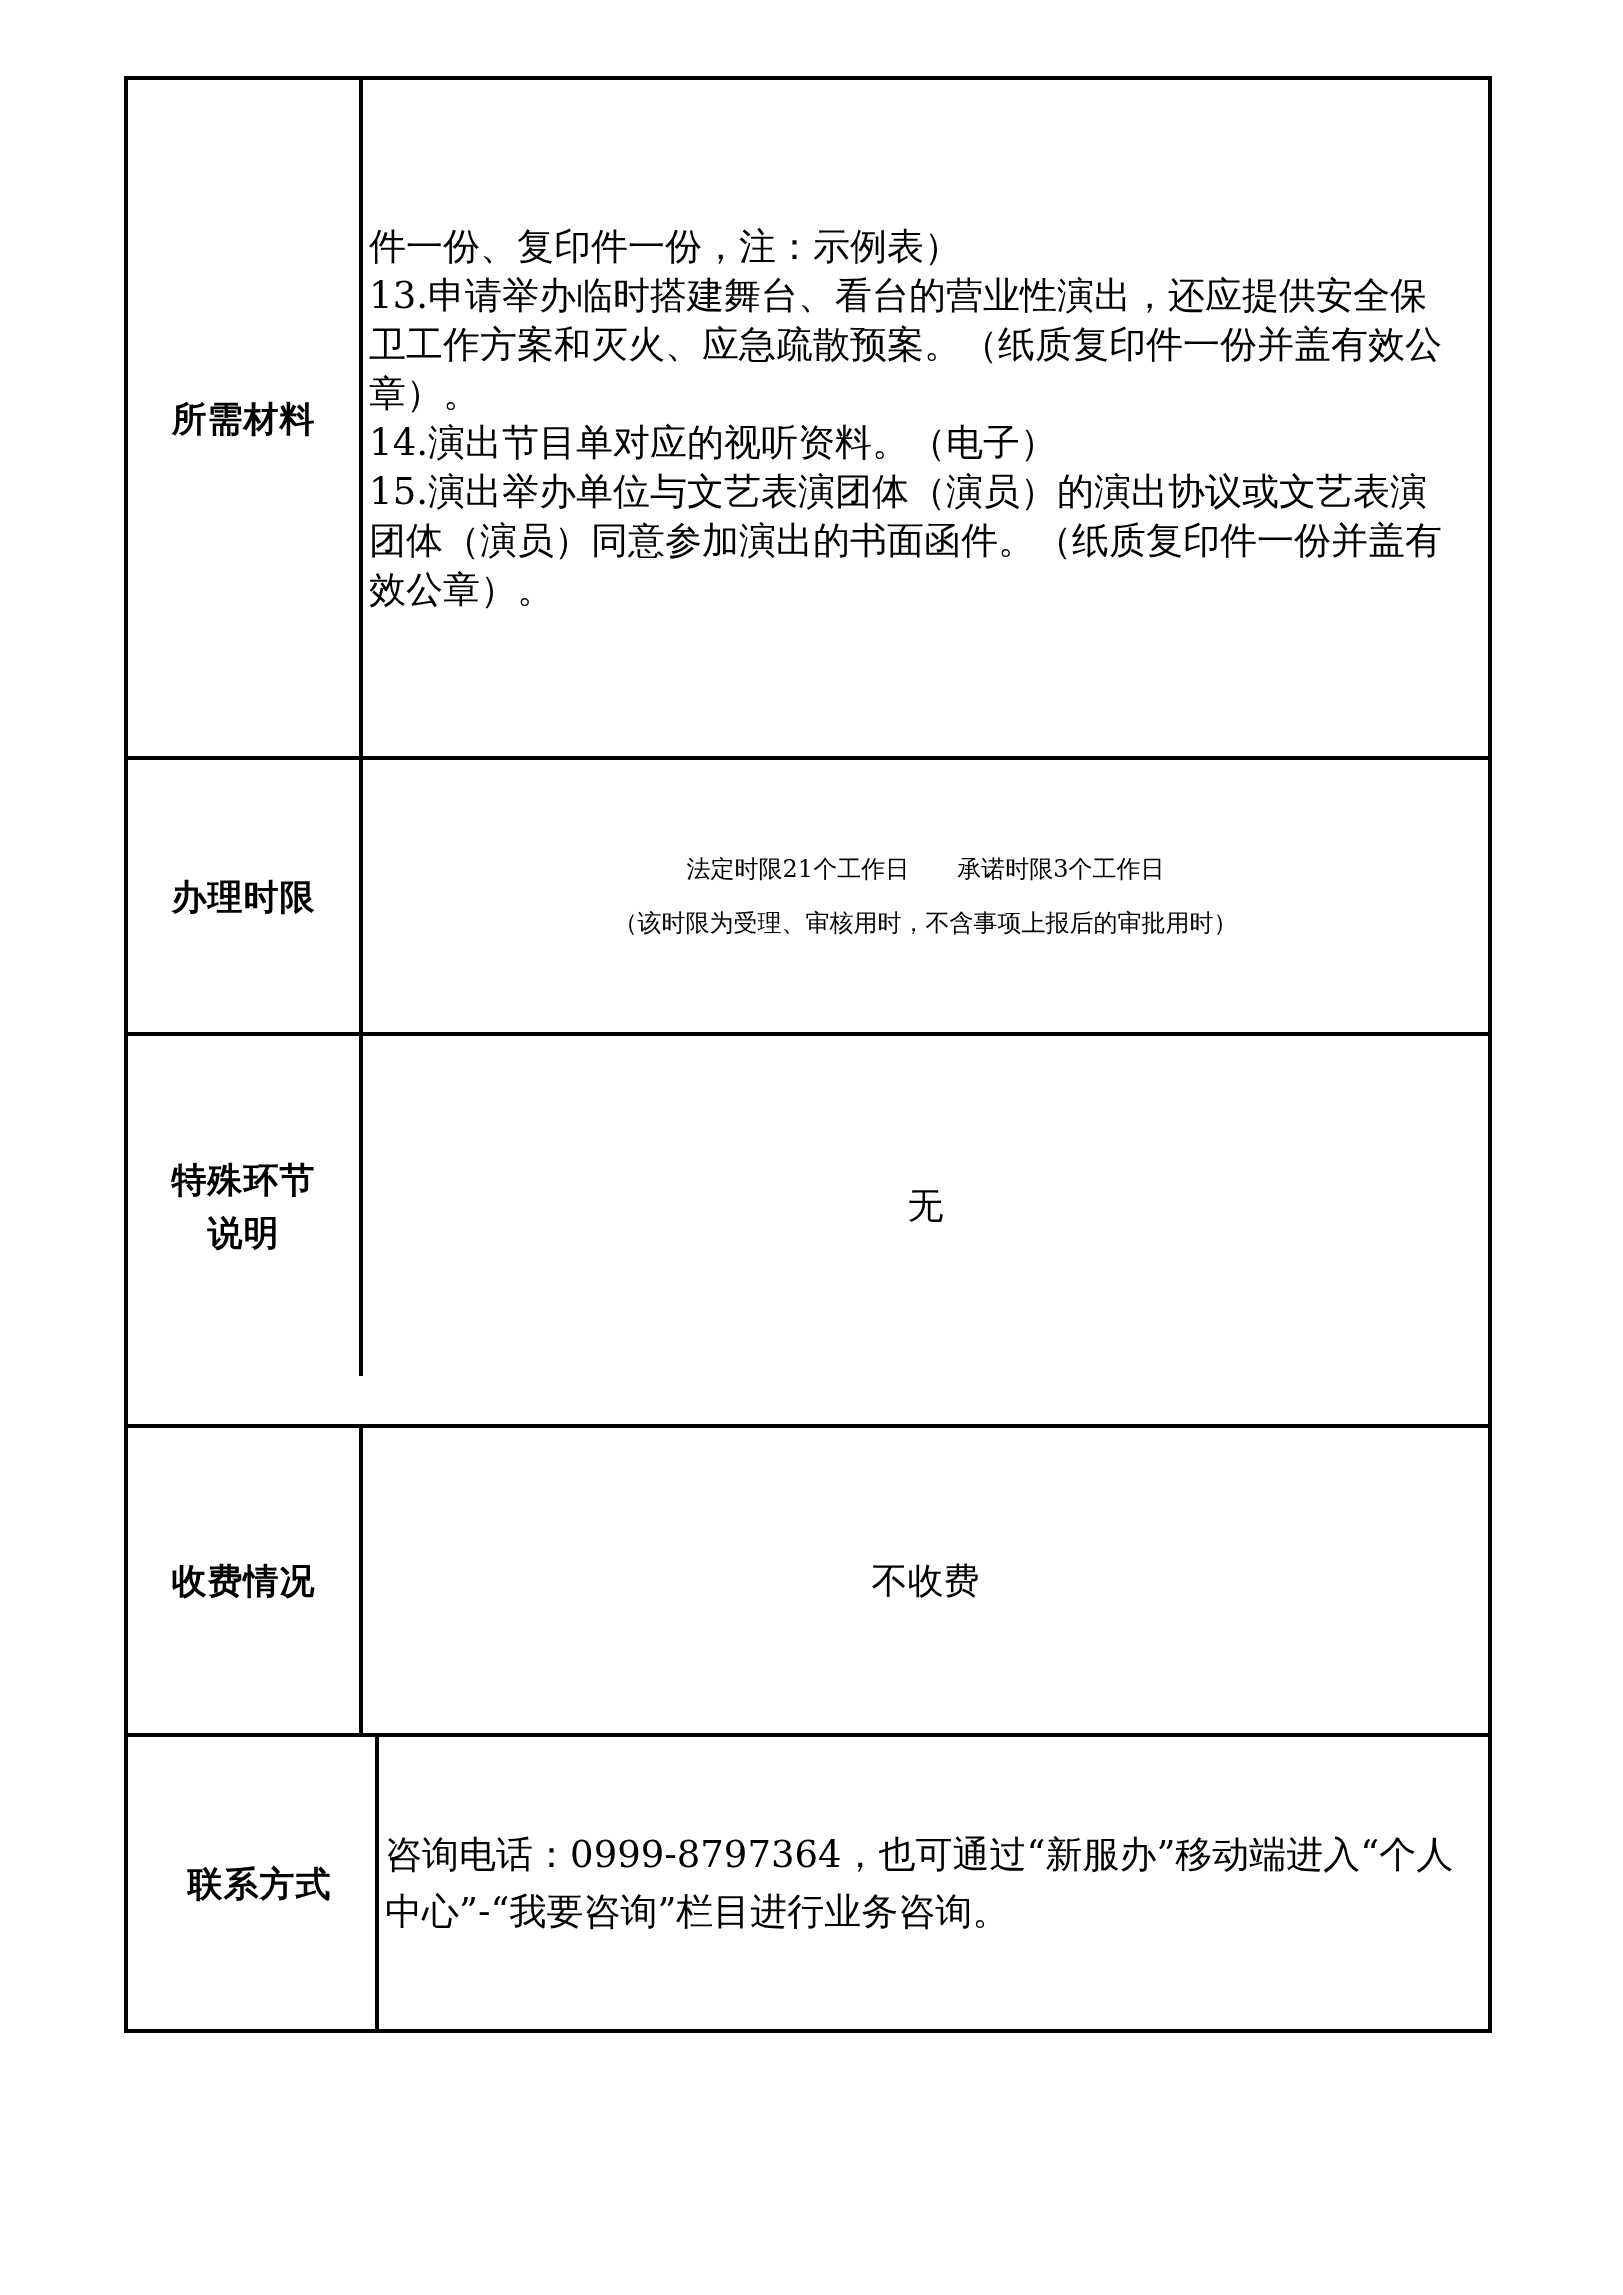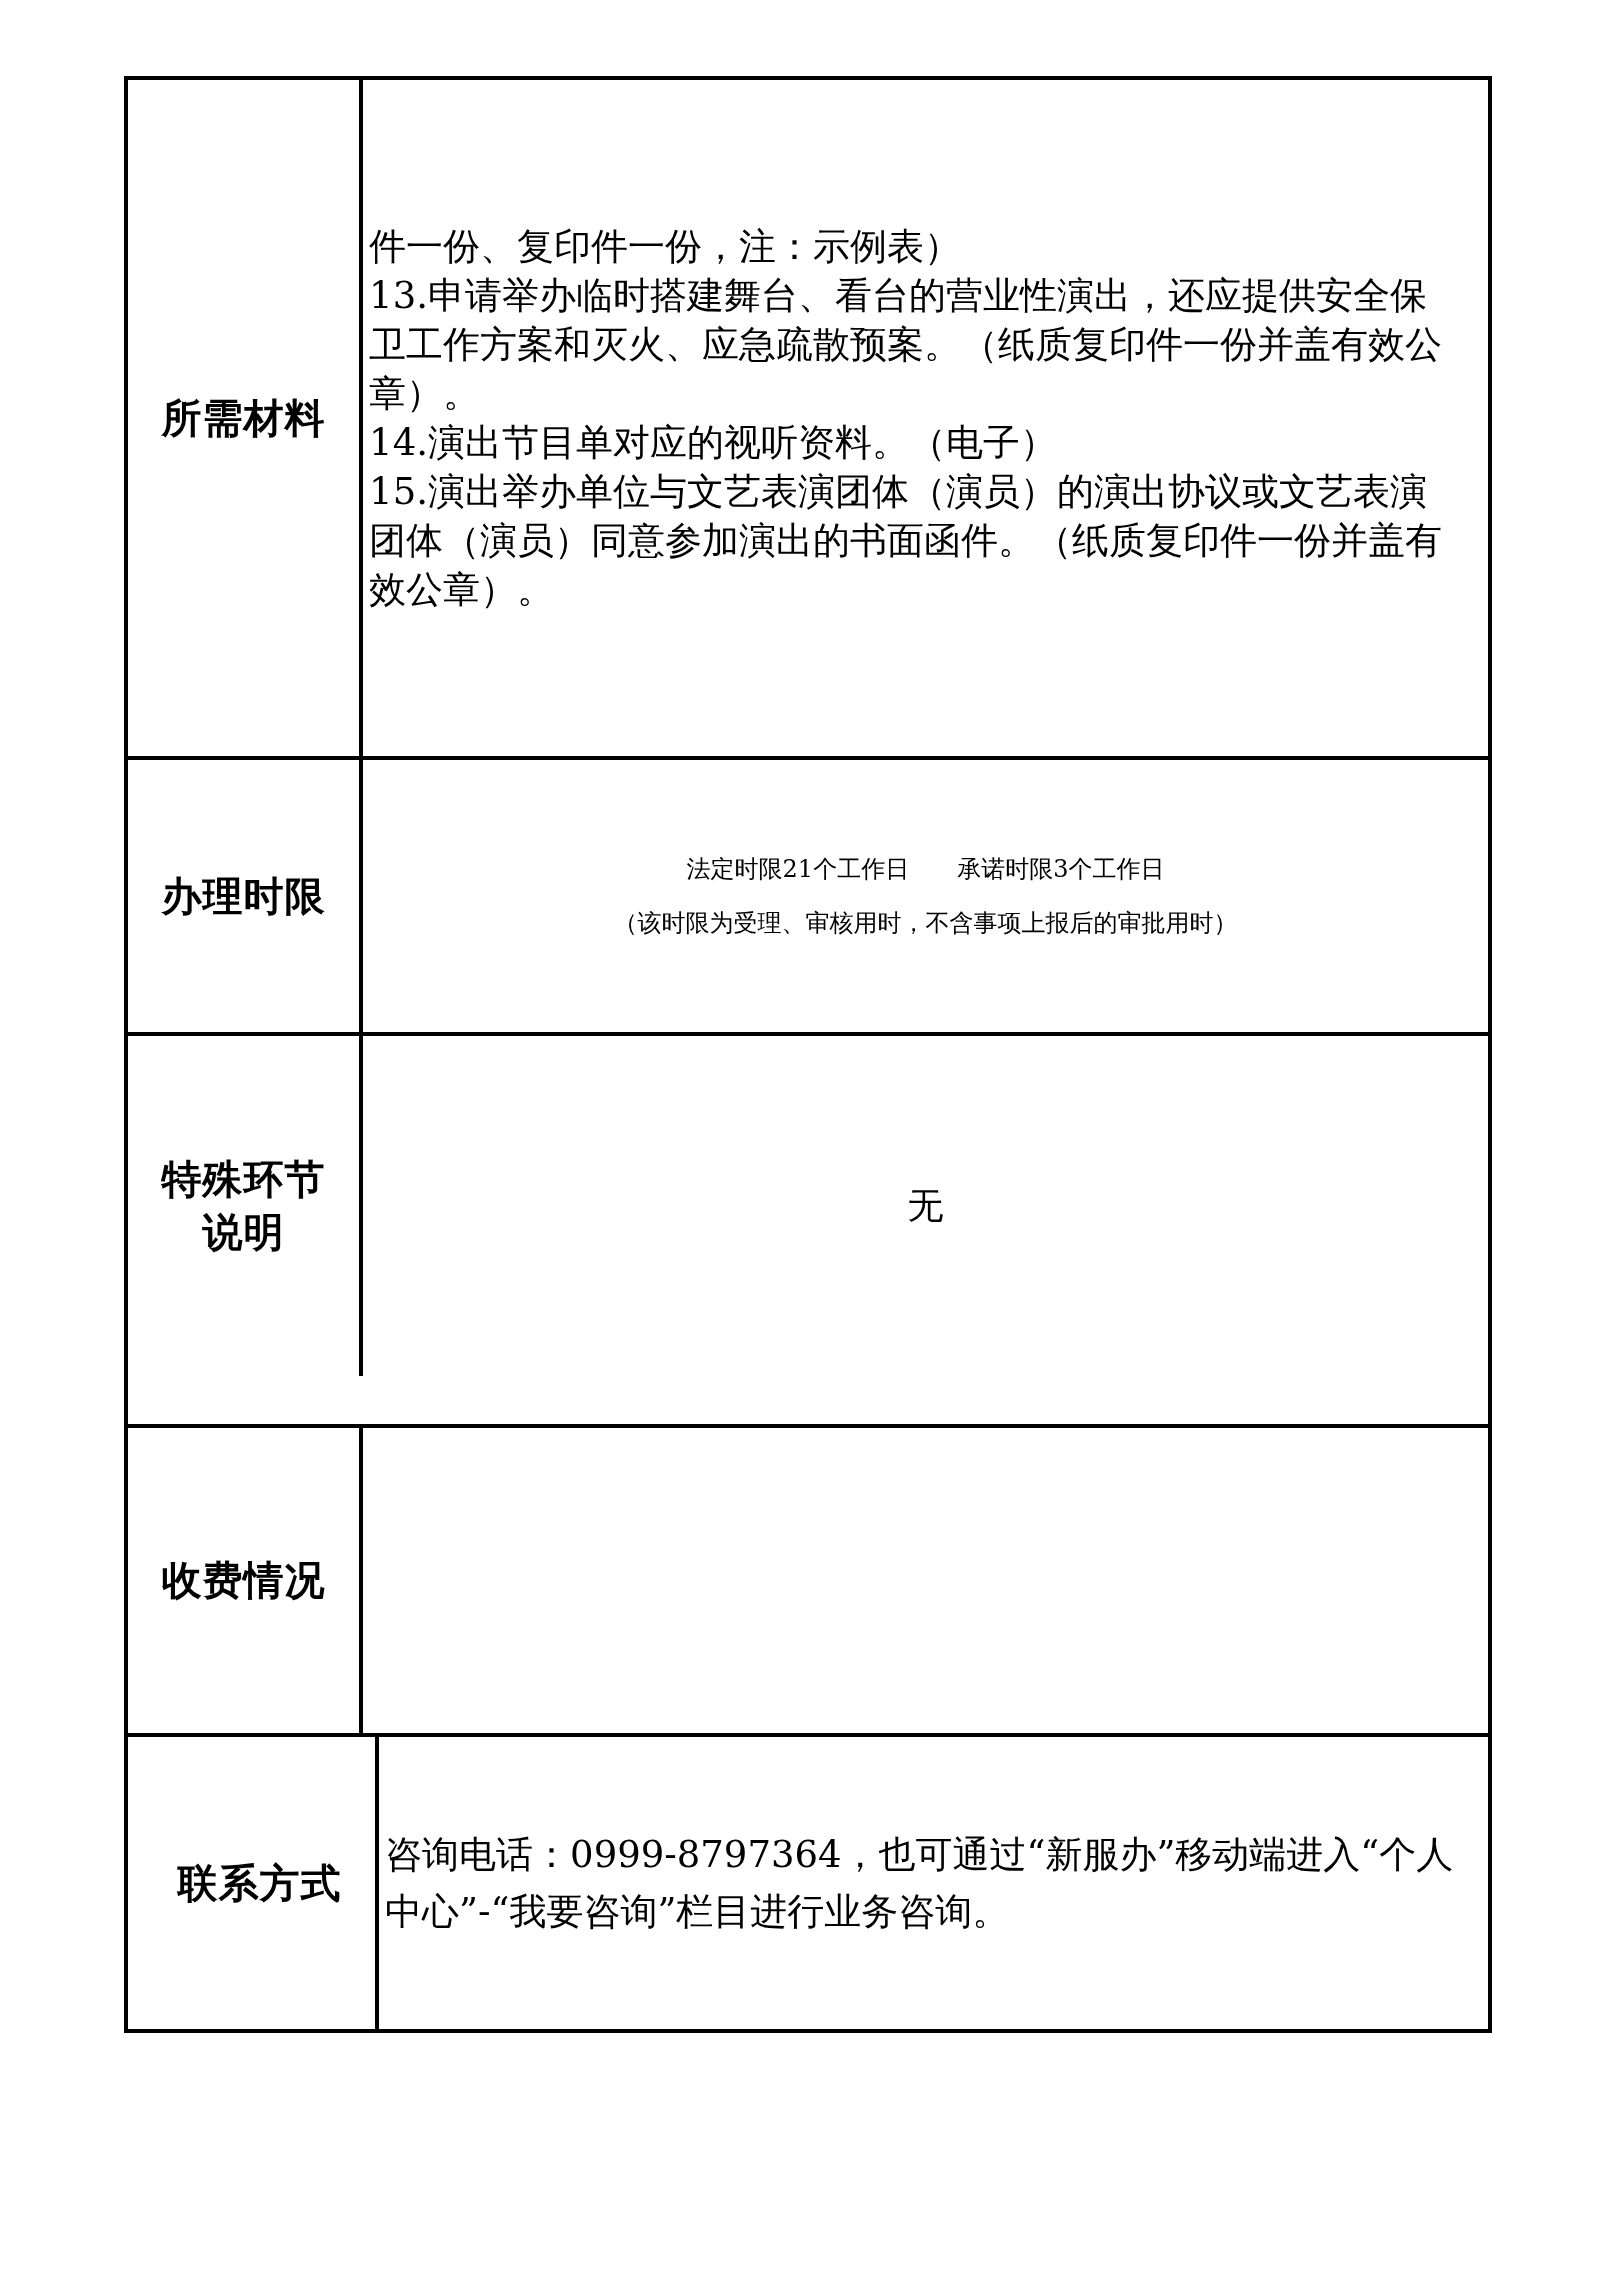--- a/index.html
+++ b/index.html
@@ -43,21 +43,21 @@
     width: 235px;
     flex: 0 0 235px;
     border-right: 4.1px solid #000000;
     display: flex;
     flex-direction: column;
     justify-content: center;
     align-items: center;
     text-align: left;
     font-family: "Liberation Sans", sans-serif;
     font-weight: bold;
-    font-size: 40px;
+    font-size: 35px;
     line-height: 53px;
     letter-spacing: 1px;
   }
   .content-cell {
     flex: 1 1 auto;
     display: flex;
     flex-direction: column;
     justify-content: center;
     padding: 0 6.1px;
     font-size: 37px;
@@ -123,20 +123,23 @@
     </div>
     <div class="cell content-cell content-center">
       <div class="line">无</div>
     </div>
   </div>
 
   <div class="row row-fee">
     <div class="cell label-cell">
       <div class="label-line">收费情况</div>
     </div>
+    <div class="cell content-cell content-center">
+      <div class="line">不收费</div>
+    </div>
   </div>
 
   <div class="row row-contact">
     <div class="cell label-cell">
       <div class="label-line">联系方式</div>
     </div>
     <div class="cell content-cell content-left">
       <div class="line">咨询电话：0999-8797364，也可通过“新服办”移动端进入“个人</div>
       <div class="line">中心”-“我要咨询”栏目进行业务咨询。</div>
     </div>

